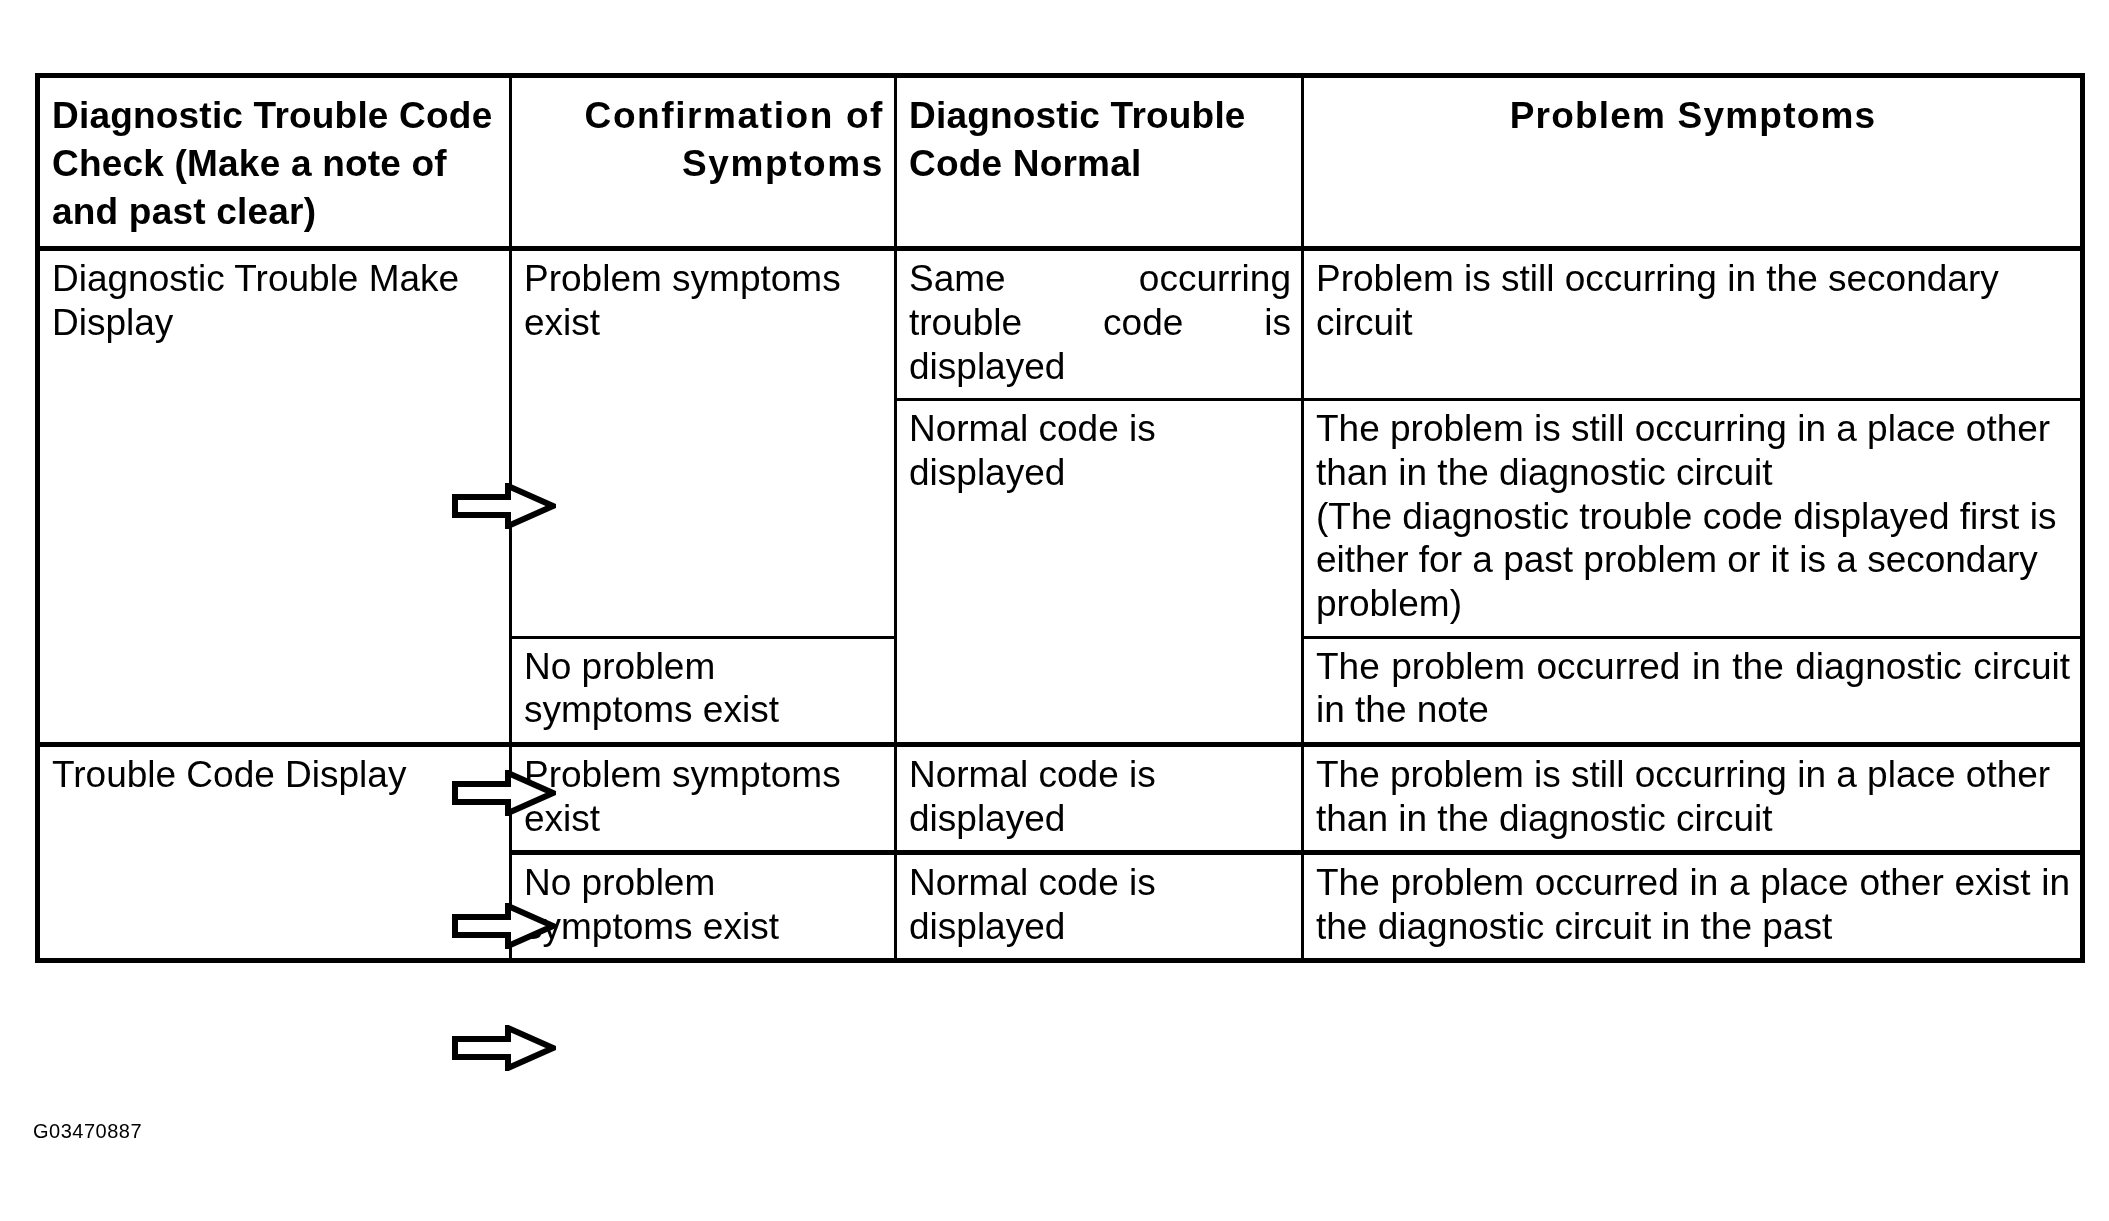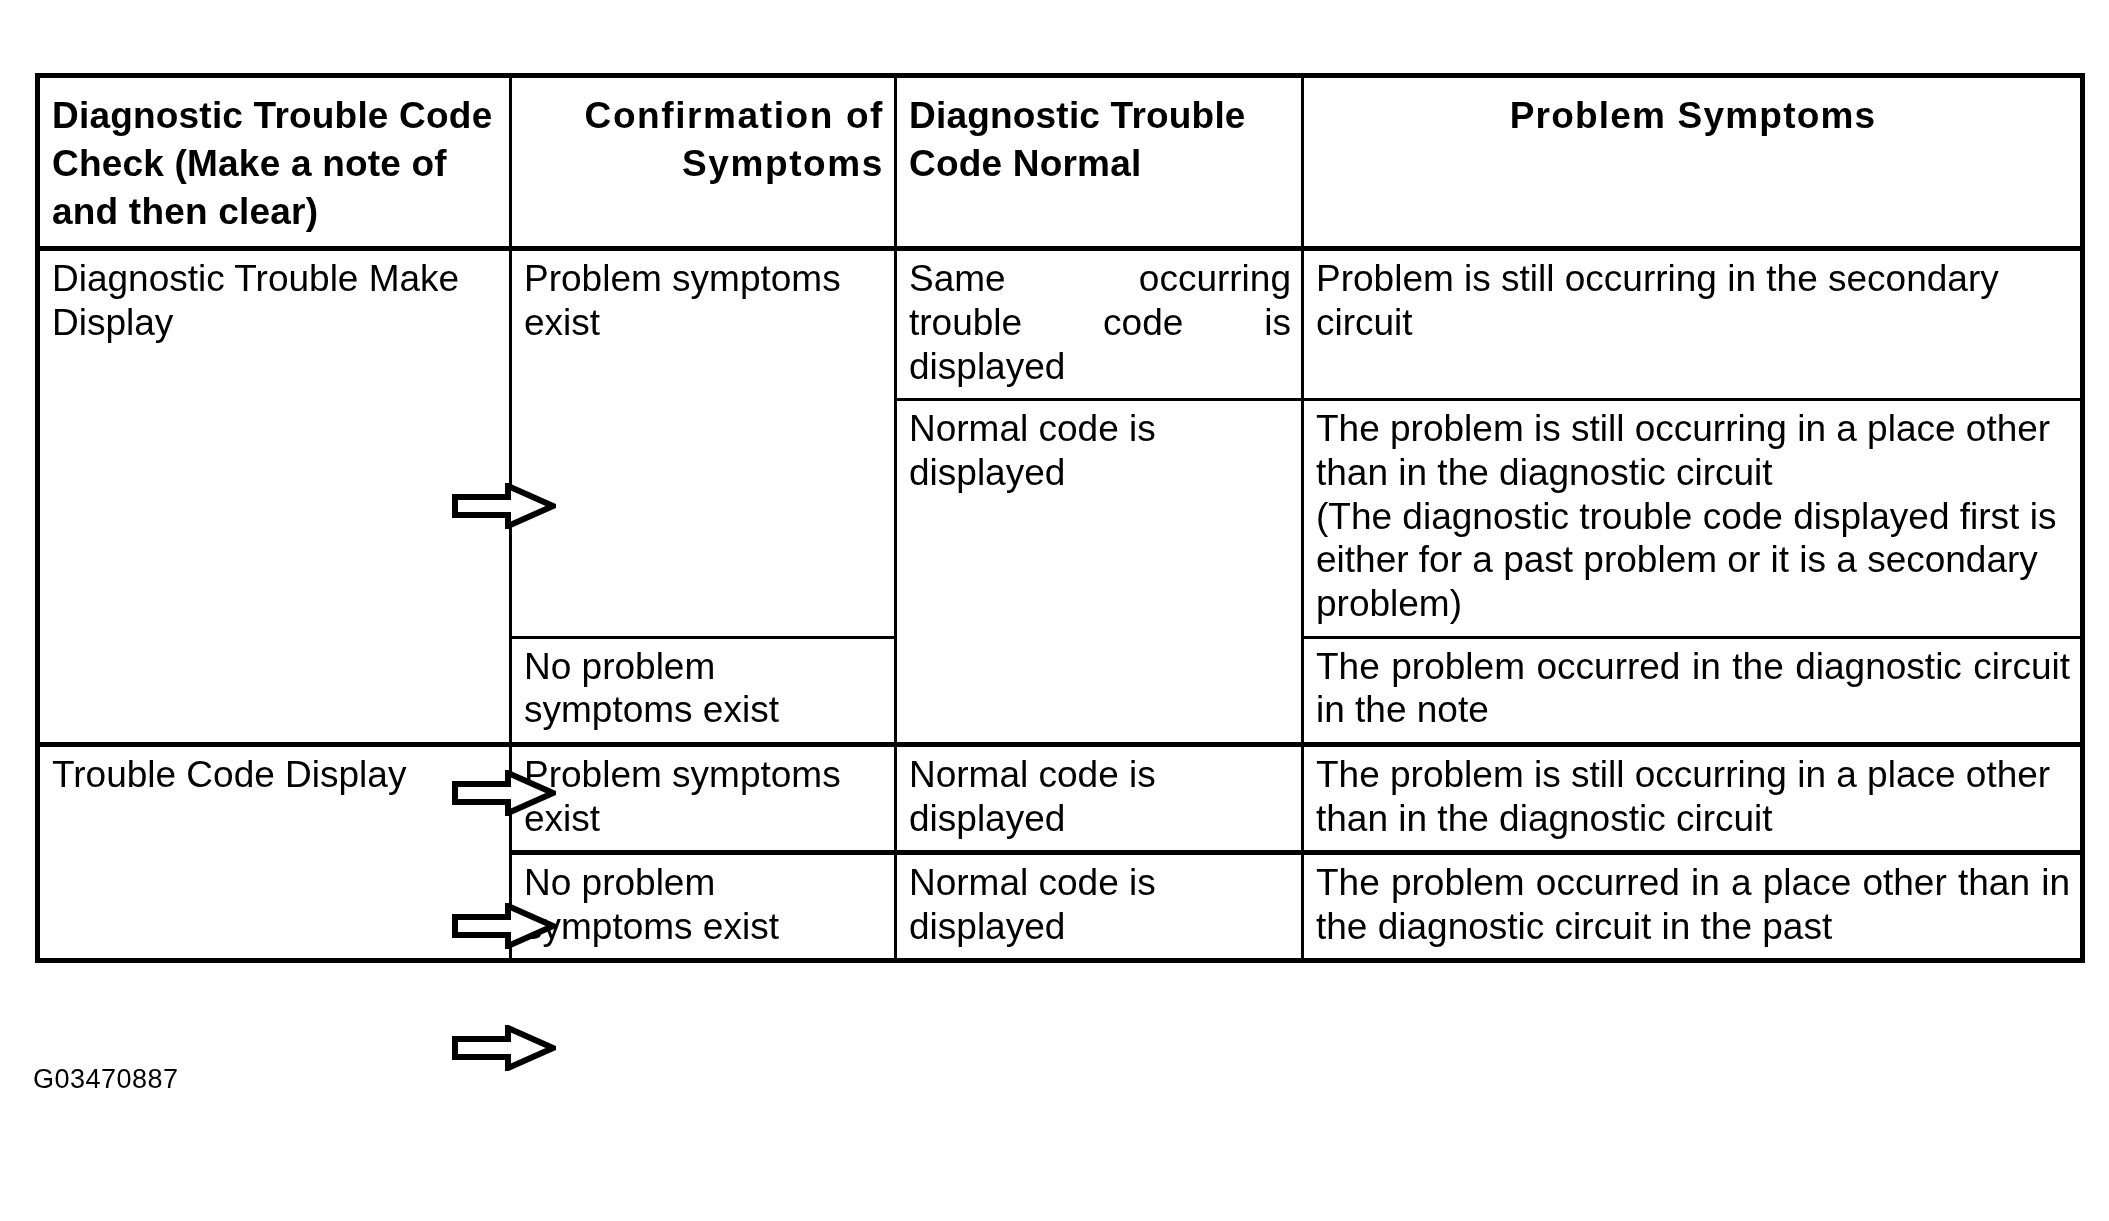--- a/index.html
+++ b/index.html
@@ -57,42 +57,42 @@
   
   .arrow{
     position:absolute;
     width:104px;height:46px;
     pointer-events:none;
   }
   .arrow svg{display:block;width:104px;height:46px;}
 
   .caption{
     position:absolute;
-    left:33px; top:1064px;
-    font-size:27px;
+    left:33px; top:1120px;
+    font-size:20px;
     font-weight:400;
     letter-spacing:0.5px;
   }
 </style>
 </head>
 <body>
 
 <div id="page">
 
   <table class="dtc">
     <colgroup>
       <col class="c1">
         <col class="c2">
         <col class="c3">
         <col class="c4">
     </colgroup>
     <tbody>
 
       <tr class="head">
-        <td class="h1">Diagnostic Trouble Code Check (Make a note of and then clear)</td>
+        <td class="h1">Diagnostic Trouble Code Check (Make a note of and past clear)</td>
         <td class="h2">Confirmation of Symptoms</td>
         <td class="h3">Diagnostic Trouble Code Normal</td>
         <td class="h4">Problem Symptoms</td>
       </tr>
 
       <tr>
         <td class="body" rowspan="3">Diagnostic Trouble Make Display</td>
         <td class="body" rowspan="2">Problem symptoms exist</td>
         <td class="body just">Same occurring trouble code is displayed</td>
         <td class="body">Problem is still occurring in the secondary circuit</td>
@@ -114,21 +114,21 @@
       <tr>
         <td class="body thick-top" rowspan="2">Trouble Code Display</td>
         <td class="body thick-top">Problem symptoms exist</td>
         <td class="body thick-top">Normal code is displayed</td>
         <td class="body thick-top">The problem is still occurring in a place other than in the diagnostic circuit</td>
       </tr>
 
       <tr>
         <td class="body thick-top">No problem symptoms exist</td>
         <td class="body thick-top">Normal code is displayed</td>
-        <td class="body thick-top just">The problem occurred in a place other than in the diagnostic circuit in the past</td>
+        <td class="body thick-top just">The problem occurred in a place other exist in the diagnostic circuit in the past</td>
       </tr>
 
     </tbody>
   </table>
 
   <div class="arrow" style="left:452px; top:483px;">
     <svg viewBox="0 0 104 46" xmlns="http://www.w3.org/2000/svg" aria-hidden="true">
       <polygon points="3,14 56,14 56,3 101,23 56,43 56,32 3,32" fill="#ffffff" stroke="#000000" stroke-width="6" stroke-linejoin="miter"></polygon>
     </svg>
   </div>

